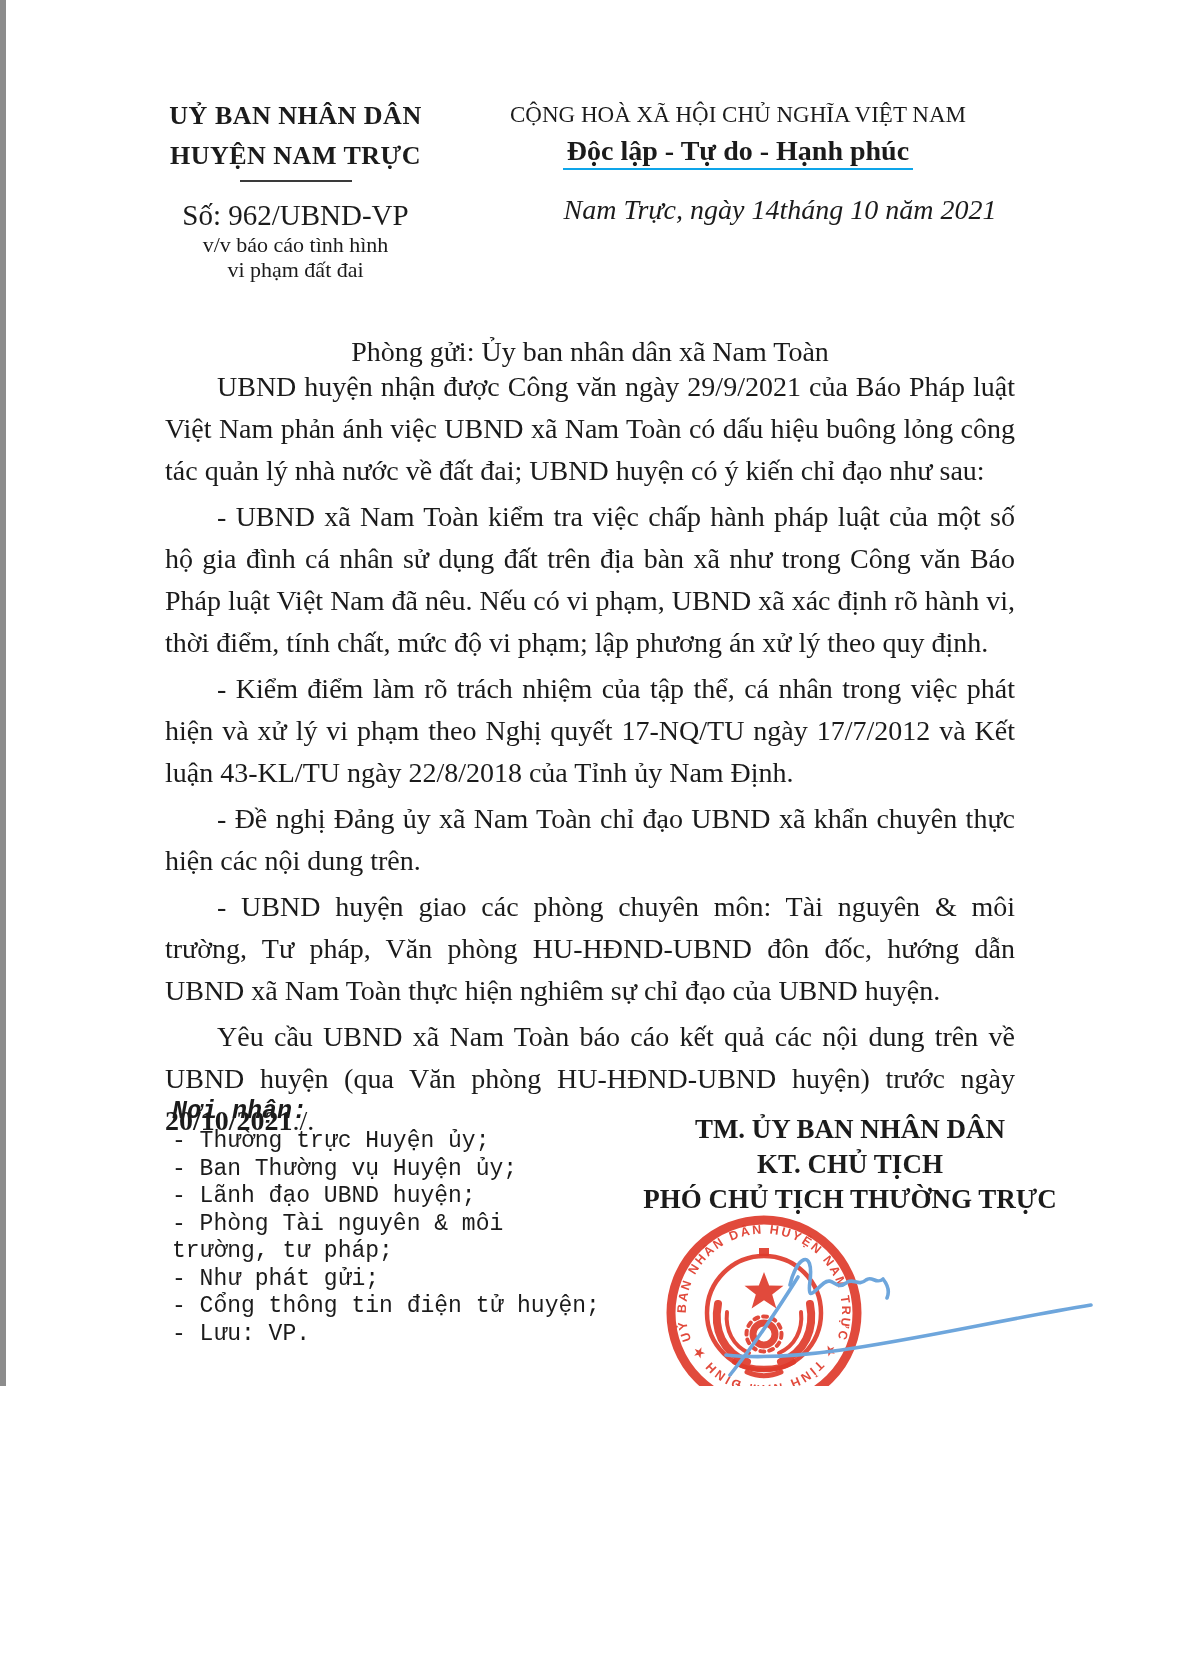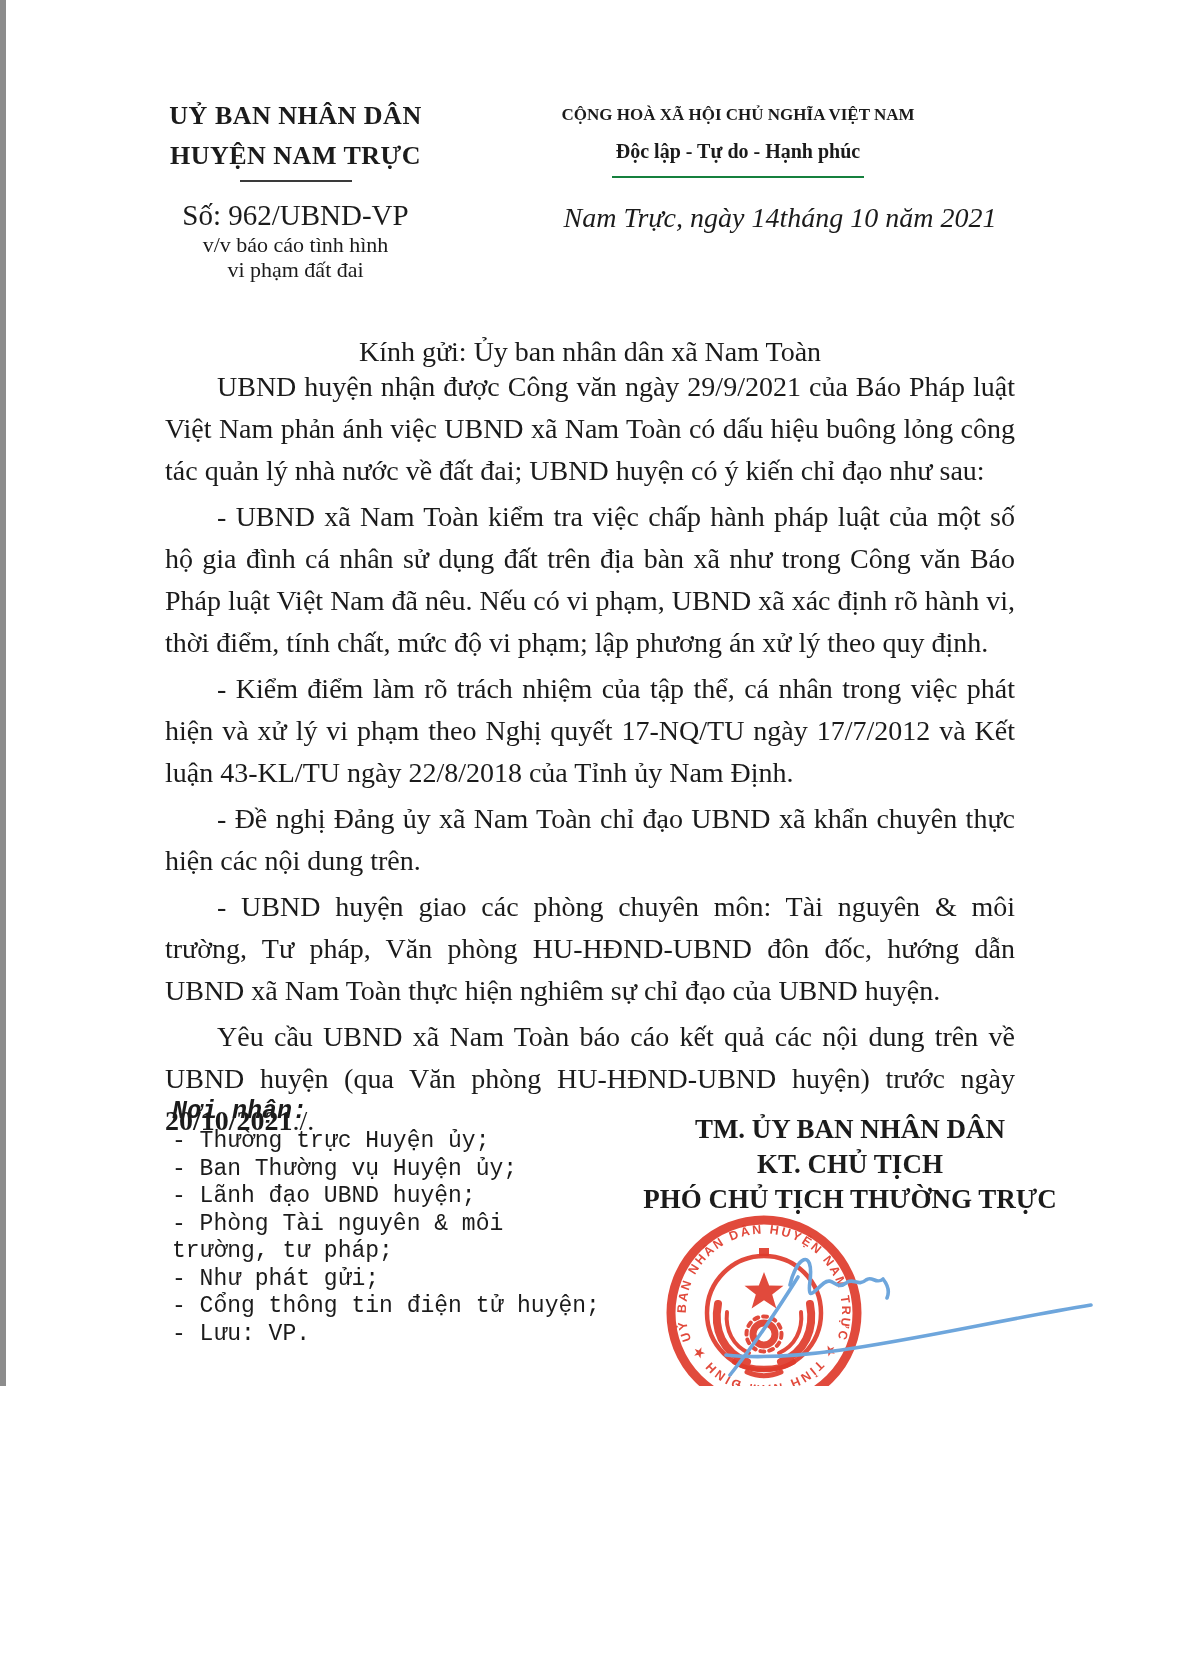--- a/index.html
+++ b/index.html
@@ -21,23 +21,23 @@
     text-align:center;
   }
   .hdr-left .org{font-weight:bold;font-size:26px;line-height:40px;letter-spacing:.5px;}
   .org-underline{width:112px;height:0;border-bottom:2px solid #3a3a3a;margin:4px auto 0;}
   .doc-no{font-size:29px;margin-top:16px;line-height:34px;}
   .subject{font-size:22px;line-height:25px;}
   .hdr-right{
     position:absolute;left:478px;top:96px;width:520px;
     text-align:center;
   }
-  .nat1{font-weight:bold;font-size:17px;line-height:38px;}
-  .nat2{display:inline-block;font-weight:bold;font-size:20px;line-height:34px;
-        border-bottom:2px solid #15803d;padding:0 4px 8px;}
+  .nat1{font-weight:normal;font-size:23px;line-height:38px;}
+  .nat2{display:inline-block;font-weight:bold;font-size:28px;line-height:34px;
+        border-bottom:2px solid #0ea5e9;padding:0 4px 0;}
   .dateline{font-style:italic;font-size:28px;margin-top:24px;transform:translateX(42px);}
   
   .recipient{
     position:absolute;left:165px;top:331px;width:850px;
     text-align:center;font-size:28px;line-height:42px;
   }
   .letter-body{position:absolute;left:165px;top:366px;width:850px;}
   .para{
     font-size:28px;line-height:42px;margin:0 0 4px;
     text-align:justify;text-indent:52px;
@@ -73,21 +73,21 @@
     <div class="subject">v/v báo cáo tình hình</div>
     <div class="subject">vi phạm đất đai</div>
   </div>
 
   <div class="hdr-right">
     <div class="nat1">CỘNG HOÀ XÃ HỘI CHỦ NGHĨA VIỆT NAM</div>
     <div><span class="nat2">Độc lập - Tự do - Hạnh phúc</span></div>
     <div class="dateline">Nam Trực, ngày 14tháng 10 năm 2021</div>
   </div>
 
-  <div class="recipient">Kính gửi: Ủy ban nhân dân xã Nam Toàn</div>
+  <div class="recipient">Phòng gửi: Ủy ban nhân dân xã Nam Toàn</div>
 
   <div class="letter-body">
     <p class="para">UBND huyện nhận được Công văn ngày 29/9/2021 của Báo Pháp luật Việt Nam phản ánh việc UBND xã Nam Toàn có dấu hiệu buông lỏng công tác quản lý nhà nước về đất đai; UBND huyện có ý kiến chỉ đạo như sau:</p>
     <p class="para">- UBND xã Nam Toàn kiểm tra việc chấp hành pháp luật của một số hộ gia đình cá nhân sử dụng đất trên địa bàn xã như trong Công văn Báo Pháp luật Việt Nam đã nêu. Nếu có vi phạm, UBND xã xác định rõ hành vi, thời điểm, tính chất, mức độ vi phạm; lập phương án xử lý theo quy định.</p>
     <p class="para">- Kiểm điểm làm rõ trách nhiệm của tập thể, cá nhân trong việc phát hiện và xử lý vi phạm theo Nghị quyết 17-NQ/TU ngày 17/7/2012 và Kết luận 43-KL/TU ngày 22/8/2018 của Tỉnh ủy Nam Định.</p>
     <p class="para">- Đề nghị Đảng ủy xã Nam Toàn chỉ đạo UBND xã khẩn chuyên thực hiện các nội dung trên.</p>
     <p class="para">- UBND huyện giao các phòng chuyên môn: Tài nguyên &amp; môi trường, Tư pháp, Văn phòng HU-HĐND-UBND đôn đốc, hướng dẫn UBND xã Nam Toàn thực hiện nghiêm sự chỉ đạo của UBND huyện.</p>
     <p class="para"><span>Yêu cầu UBND xã Nam Toàn báo cáo kết quả các nội dung trên về UBND huyện (qua Văn phòng HU-HĐND-UBND huyện) trước ngày </span><span class="b">20/10/2021</span><span>./.</span></p>
   </div>
 

